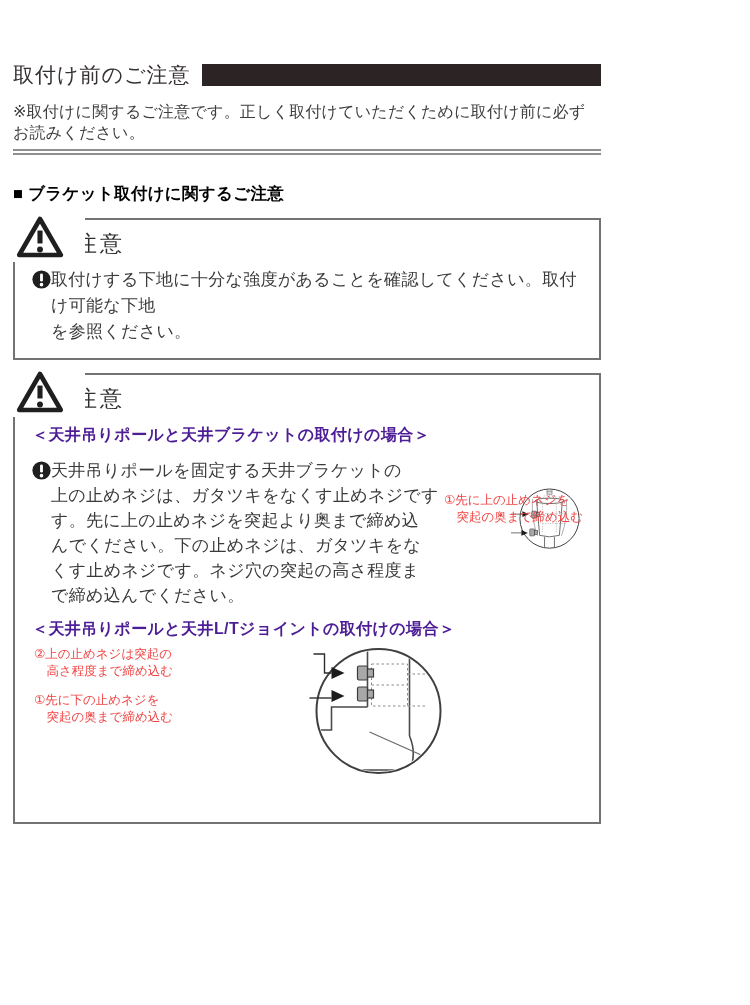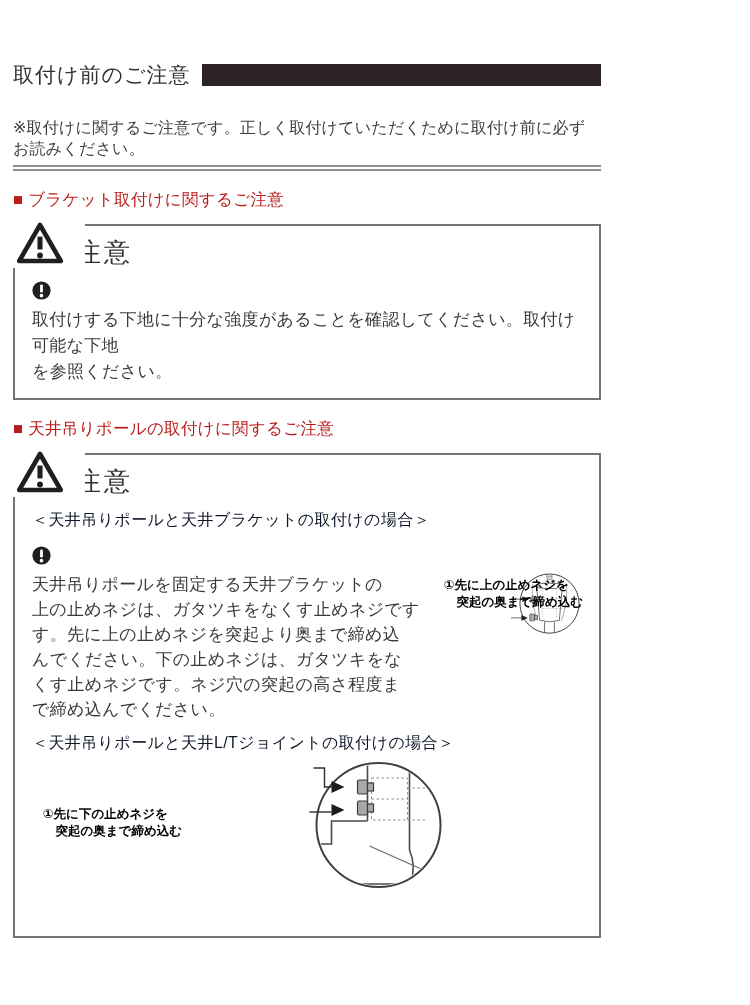--- a/index.html
+++ b/index.html
@@ -18,50 +18,50 @@
     color:var(--c-text);
   }
   .page{position:relative;width:614px;height:1005px;overflow:hidden;background:#fff;}
   .content{padding:0 13px;}
 
   
   .header-row{display:flex;align-items:center;padding-top:61px;}
   .page-title{font-size:21px;font-weight:normal;letter-spacing:1px;color:#363031;white-space:nowrap;}
   .title-bar{flex:1;height:22px;background:var(--c-title-bar);margin-left:12px;}
 
-  .intro{margin-top:29px;font-size:16px;letter-spacing:.2px;color:#3d3d3d;}
+  .intro{margin-top:13px;font-size:16px;letter-spacing:.2px;color:#3d3d3d;}
   .double-rule{margin-top:5px;height:6px;border-top:2px solid var(--c-rule);border-bottom:2px solid var(--c-rule);}
 
-  .section-heading{margin-top:18px;font-size:16.5px;font-weight:normal;color:#b91c1c;letter-spacing:.3px;}
+  .section-heading{margin-top:28px;font-size:16.5px;font-weight:bold;color:#000000;letter-spacing:.3px;}
 
   
   .caution-box{position:relative;margin-top:13px;border:2px solid var(--c-box-border);padding:5px 14px 13px 17px;}
   .notch{position:absolute;top:-2px;left:-2px;width:72px;height:44px;background:#fff;}
   .warning-triangle{position:absolute;top:-6px;left:1px;width:48px;height:46px;}
-  .caution-title{margin-left:43px;font-size:26px;letter-spacing:3px;color:#2e2e2e;padding-top:4px;}
-
-  .caution-item{display:flex;gap:7px;margin-top:8px;flex-direction:column;}
+  .caution-title{margin-left:43px;font-size:22px;letter-spacing:3px;color:#2e2e2e;padding-top:4px;}
+
+  .caution-item{display:flex;margin-top:8px;}
   .excl-icon{flex:0 0 auto;width:19px;height:19px;margin-top:3px;}
   .caution-text{font-size:17px;line-height:26px;white-space:pre-line;letter-spacing:.3px;color:#3a3a3a;}
   .box2 .caution-text{line-height:25px;}
 
-  .subcase-heading{margin-top:11px;font-size:16px;font-weight:normal;letter-spacing:.4px;color:#0f172a;}
+  .subcase-heading{margin-top:11px;font-size:16px;font-weight:bold;letter-spacing:.4px;color:#4c1d95;}
   .subcase-row{display:flex;margin-top:4px;}
   .subcase-text{width:410px;flex:0 0 auto;}
 
   
   .fig{position:relative;flex:1;}
   .fig1{height:150px;}
   .fig2{height:165px;}
   .fig-svg{position:absolute;left:0;top:0;width:100%;height:100%;}
-  .fig-ann{position:absolute;left:2px;font-size:12.5px;line-height:17px;white-space:pre-line;color:#000000;letter-spacing:0;font-weight:bold;}
+  .fig-ann{position:absolute;left:2px;font-size:12.5px;line-height:17px;white-space:pre-line;color:#ef4444;letter-spacing:0;}
   .fig1 .ann-a{top:42px;}
   .fig1 .ann-b{top:82px;}
   .fig2 .ann-a{top:2px;}
-  .fig2 .ann-b{top:48px;margin-left:9px;}
+  .fig2 .ann-b{top:48px;}
   .fig-note{position:absolute;left:2px;top:141px;font-size:13px;color:#333;}
 
   svg .ln{stroke:var(--c-diagram-line);stroke-width:1.6;fill:none;}
   svg .thin{stroke:#6a6a6a;stroke-width:1.1;fill:none;}
   svg .dash{stroke:#8b8b8b;stroke-width:1;fill:none;stroke-dasharray:2.5 2.5;}
   svg .screw{fill:#a8a8a8;stroke:#3c3c3c;stroke-width:1.2;}
   svg .leader{stroke:#2e2e2e;stroke-width:1.4;fill:none;}
   svg .arrow{fill:#1c1c1c;}
 </style>
 </head>
@@ -94,21 +94,20 @@
           <circle cx="10" cy="10" r="9.6" fill="#1f1f1f"></circle>
           <rect x="8.5" y="3.6" width="3" height="8.6" rx="1.5" fill="#fff"></rect>
           <circle cx="10" cy="15.4" r="1.9" fill="#fff"></circle>
         </svg>
         <div class="caution-text">取付けする下地に十分な強度があることを確認してください。取付け可能な下地
 を参照ください。</div>
       </div>
 
     </section>
 
-    <h2 class="section-heading">■ 天井吊りポールの取付けに関するご注意</h2>
 
     <section class="caution-box box2">
       <span class="notch"></span>
       <svg class="warning-triangle" viewBox="0 0 52 48">
         <path d="M26 4.5 L48.5 43.5 L3.5 43.5 Z" fill="none" stroke="#1f1f1f" stroke-width="5" stroke-linejoin="round"></path>
         <path d="M26 17 L26 31" stroke="#1f1f1f" stroke-width="5.5" stroke-linecap="butt"></path>
         <circle cx="26" cy="37.5" r="3.2" fill="#1f1f1f"></circle>
       </svg>
       <div class="caution-title">注意</div>
 
@@ -221,20 +220,22 @@
 
             <g>
               <path d="M150 10 H161 V29 H168" class="leader"></path>
               <polygon points="168,23 181,29 168,35" class="arrow"></polygon>
             </g>
             <g>
               <path d="M146 54 H168" class="leader"></path>
               <polygon points="168,46 181,52 168,58" class="arrow"></polygon>
             </g>
           </svg>
+          <div class="fig-ann ann-a">②上の止めネジは突起の
+　高さ程度まで締め込む</div>
           <div class="fig-ann ann-b">①先に下の止めネジを
 　突起の奥まで締め込む</div>
         </div>
       </div>
     </section>
 
   </div>
 </div>
 
 </body></html>

